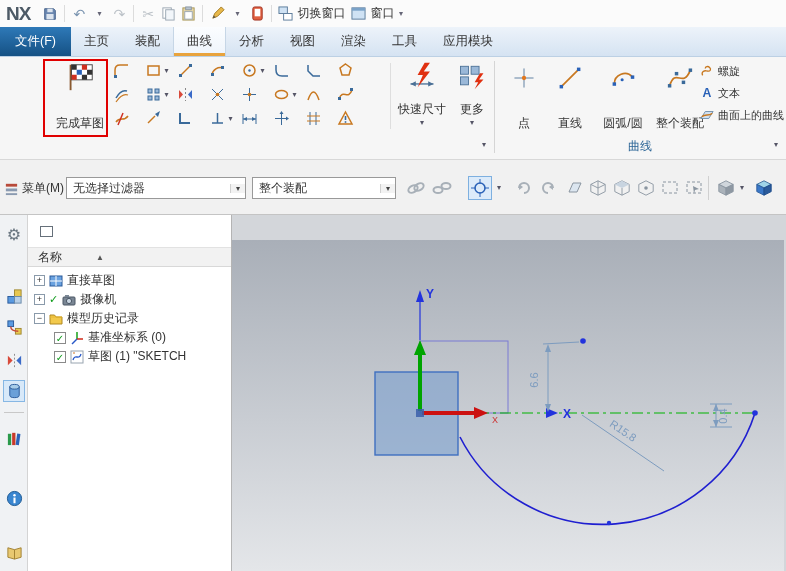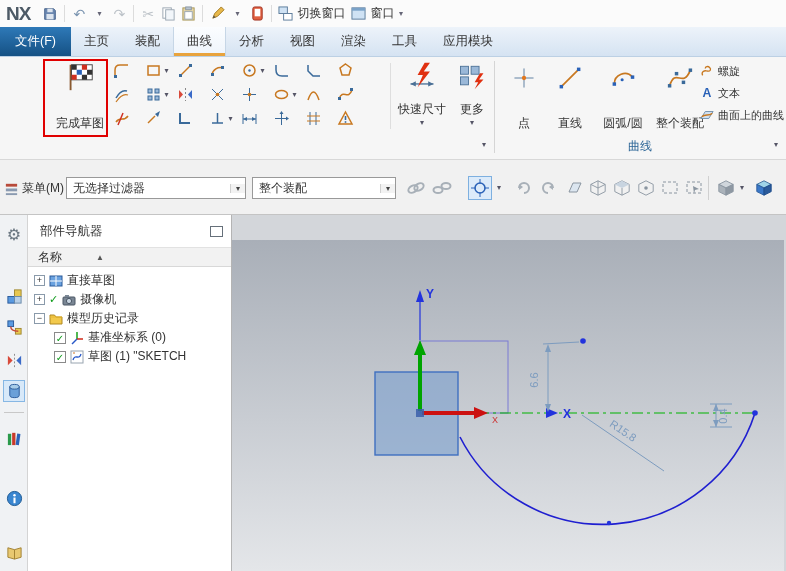--- a/index.html
+++ b/index.html
@@ -619,21 +619,20 @@
     <button class="ls-btn" style="top:326px">
         <svg width="17" height="17" viewBox="0 0 18 18">
           <path d="M2,4 L9,6 L16,4 L16,14 L9,16 L2,14 Z" fill="#e8c870" stroke="#a08030"></path>
           <line x1="9" y1="6" x2="9" y2="16" stroke="#a08030"></line>
         </svg>
       </button>
   </aside>
 
   <aside id="navigator">
     <div class="nav-header">
-      <span class="nav-title">部件导航器</span>
       <button class="nav-float"></button>
     </div>
     <div class="nav-colhead">
       <span>名称</span>
       <span class="sort">▲</span>
     </div>
     <div class="tree">
       <div class="trow">
         <span class="expander">+</span>
         <span>

